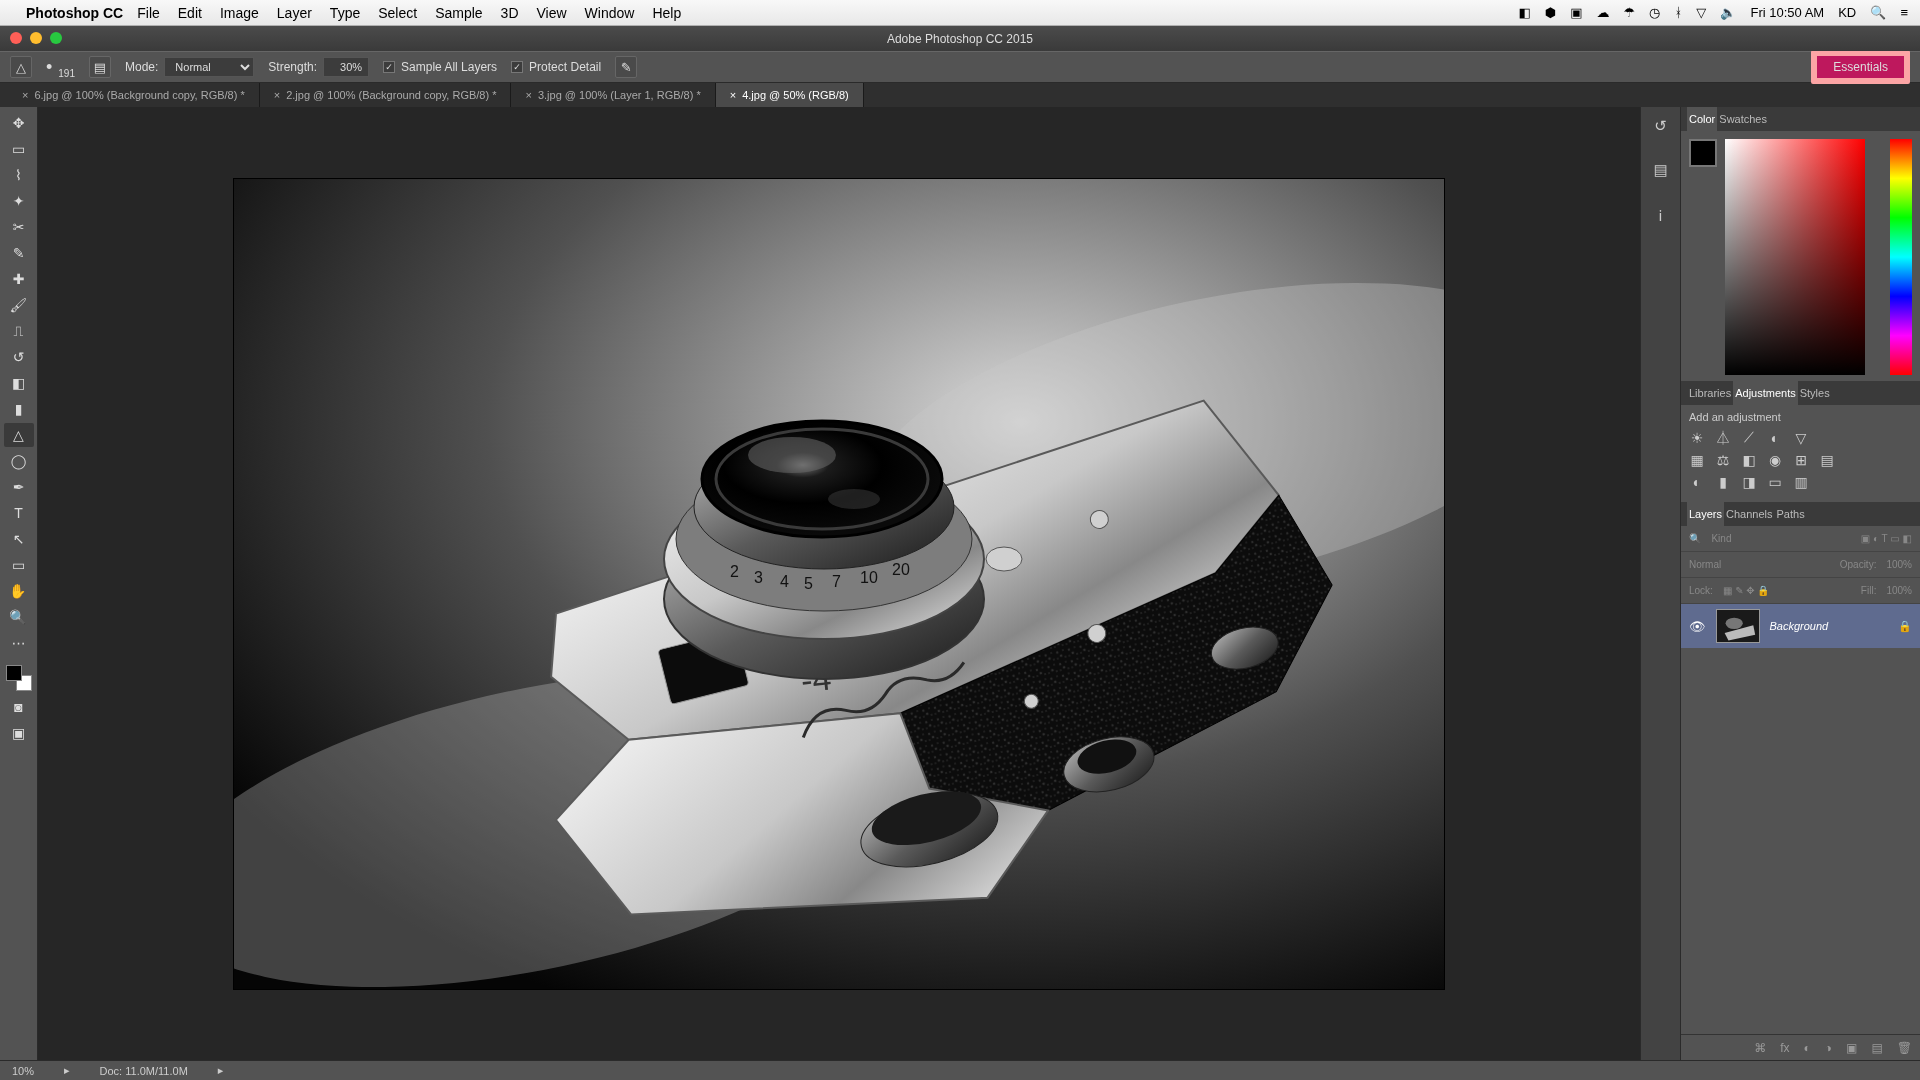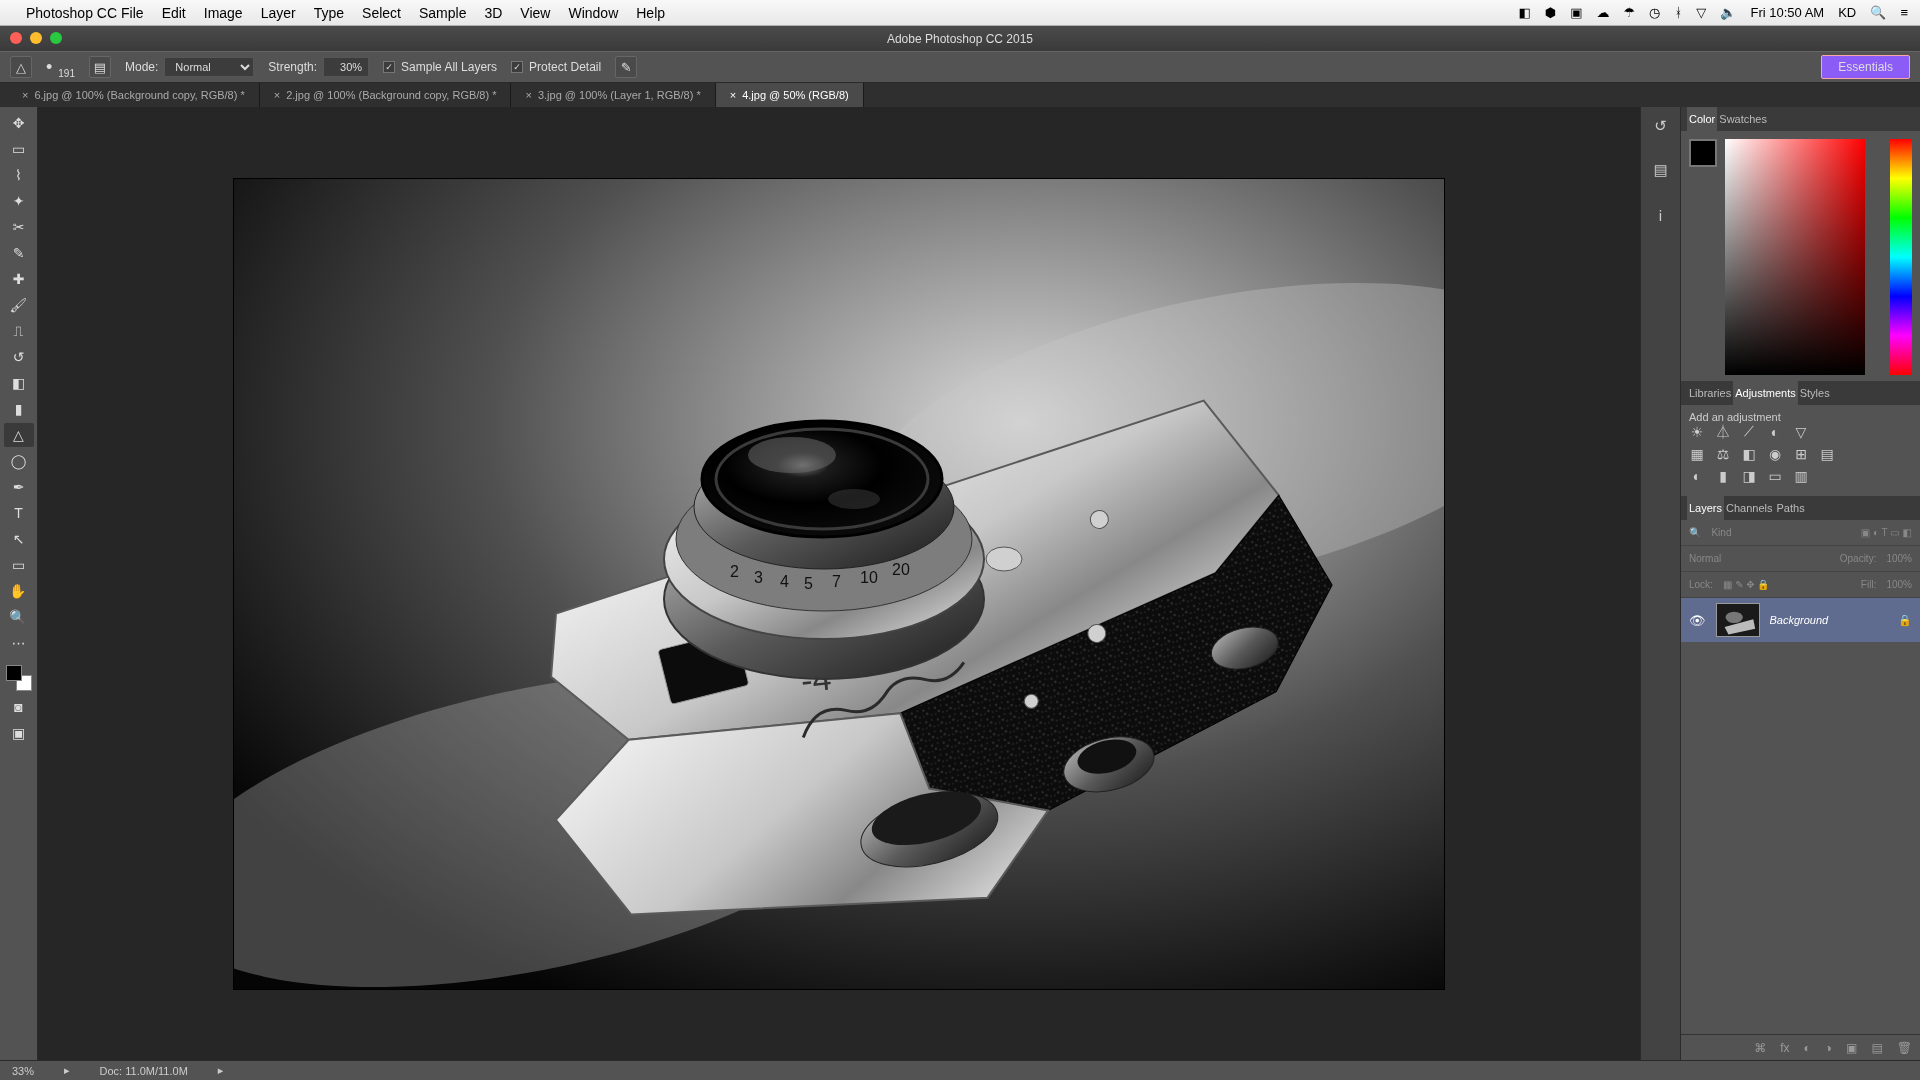--- a/index.html
+++ b/index.html
@@ -2,39 +2,39 @@
 <html><head>
 <meta charset="utf-8">
 <style>
 * { margin: 0; padding: 0; box-sizing: border-box; font-family: -apple-system, "Helvetica Neue", Arial, sans-serif; }
 body { width: 1920px; height: 1080px; background: #1a1a1a; overflow: hidden; color: #ccc; user-select: none; }
 .row { display: flex; align-items: center; }
 
 
 #menubar { height: 26px; background: linear-gradient(#f8f8f8,#e8e8e8); border-bottom:1px solid #b0b0b0; padding:0 12px; font-size:14px; color:#000; }
 #menubar .apple { font-size:16px; margin-right:14px; }
-#menubar .app-name { font-weight:400; margin-right:4px; }
+#menubar .app-name { font-weight:700; margin-right:14px; }
 #menubar .menu { margin-right:18px; }
 #menubar .right { margin-left:auto; gap:14px; font-size:13px; }
 #menubar .right span { display:inline-flex; align-items:center; }
 
 
 #titlebar { height:25px; background:linear-gradient(#4b4b4b,#3a3a3a); color:#ddd; font-size:12px; position:relative; }
 #titlebar .traffic { position:absolute; left:10px; top:6px; gap:8px; }
 .dot { width:12px; height:12px; border-radius:50%; }
 .red{background:#ff5f57;} .yellow{background:#ffbd2e;} .green{background:#28c940;}
 #titlebar .title { margin:0 auto; }
 
 
 #options { height:32px; background:#535353; border-top:1px solid #666; border-bottom:1px solid #2a2a2a; color:#ddd; font-size:12px; padding:0 10px; gap:14px; }
 #options .field { gap:6px; }
 #options select, #options input.text { background:#3c3c3c; border:1px solid #555; color:#ddd; font-size:11px; height:20px; padding:0 6px; }
 #options select { width:90px; }
 #options input.text { width:46px;text-align:right; }
-#options .essentials { margin-left:auto; background:#8b5cf6; padding:4px 16px; border:1px solid #fca5a5; border-radius:2px; }
+#options .essentials { margin-left:auto; background:#be185d; padding:4px 16px; border:6px solid #fca5a5; border-radius:2px; }
 .chk { width:12px; height:12px; background:#3c3c3c; border:1px solid #777; display:inline-flex; align-items:center; justify-content:center; font-size:9px; }
 .icon-btn { width:22px; height:22px; background:#4a4a4a; border:1px solid #666; border-radius:2px; display:inline-flex; align-items:center; justify-content:center; font-size:13px; }
 
 
 #tabs { height:24px; background:#2f2f2f; color:#aaa; font-size:11px; padding-left:8px; }
 .tab { padding:0 14px; height:24px; display:flex; align-items:center; gap:6px; border-right:1px solid #1a1a1a; }
 .tab.active { background:#4a4a4a; color:#fff; }
 
 
 #main { display:flex; height:calc(1080px - 26px - 25px - 32px - 24px - 20px); }
@@ -309,21 +309,21 @@
       <div id="color-field"></div>
       <div id="hue"></div>
     </div>
 
     <div class="panel-tabs row">
       <span>Libraries</span>
       <span class="on">Adjustments</span>
       <span>Styles</span>
     </div>
     <div class="panel-body">
-      <div style="margin-bottom:0;">Add an adjustment</div>
+      <div style="margin-bottom:6px;">Add an adjustment</div>
       <div class="row adj-row">
         <span>☀</span>
         <span>⏃</span>
         <span>⟋</span>
         <span>◐</span>
         <span>▽</span>
       </div>
       <div class="row adj-row">
         <span>▦</span>
         <span>⚖</span>
@@ -384,17 +384,17 @@
         <span>◑</span>
         <span>▣</span>
         <span>▤</span>
         <span>🗑</span>
       </div>
     </div>
   </div>
 </div>
 
 <div id="status" class="row">
-  <span>33%</span>
+  <span>10%</span>
   <span>▸</span>
   <span>Doc: 11.0M/11.0M</span>
   <span>▸</span>
 </div>
 
 </body></html>

